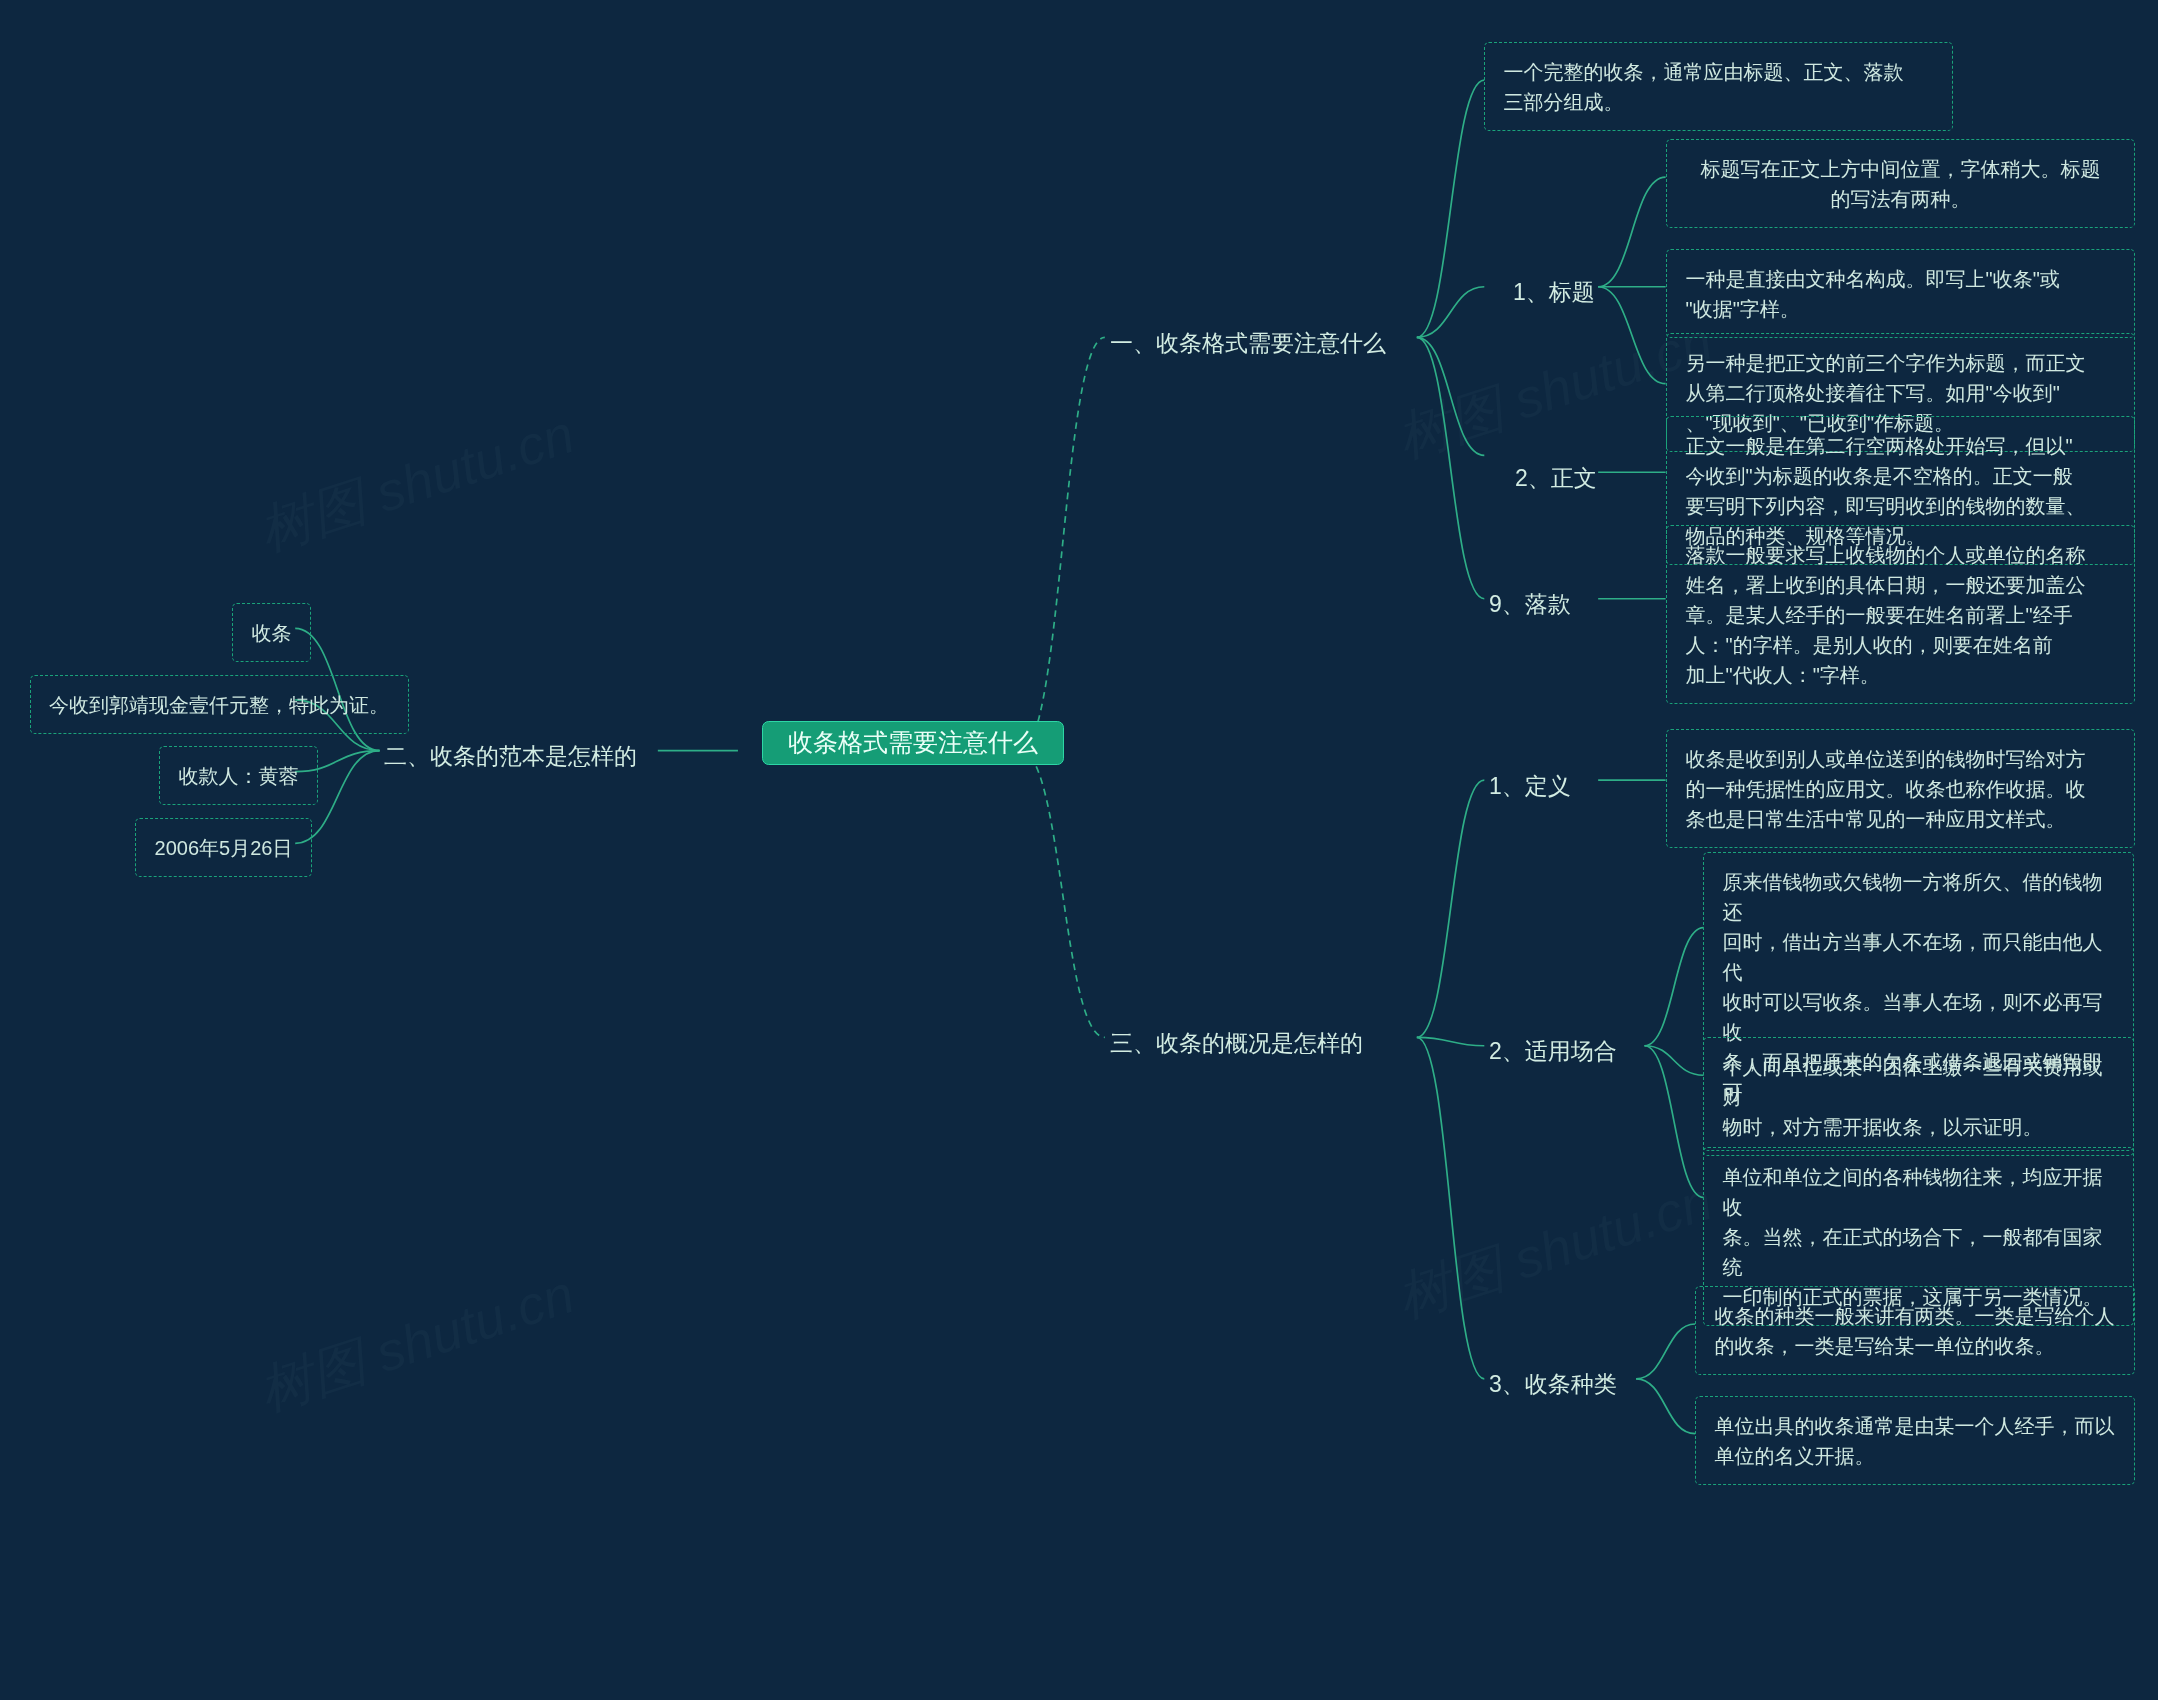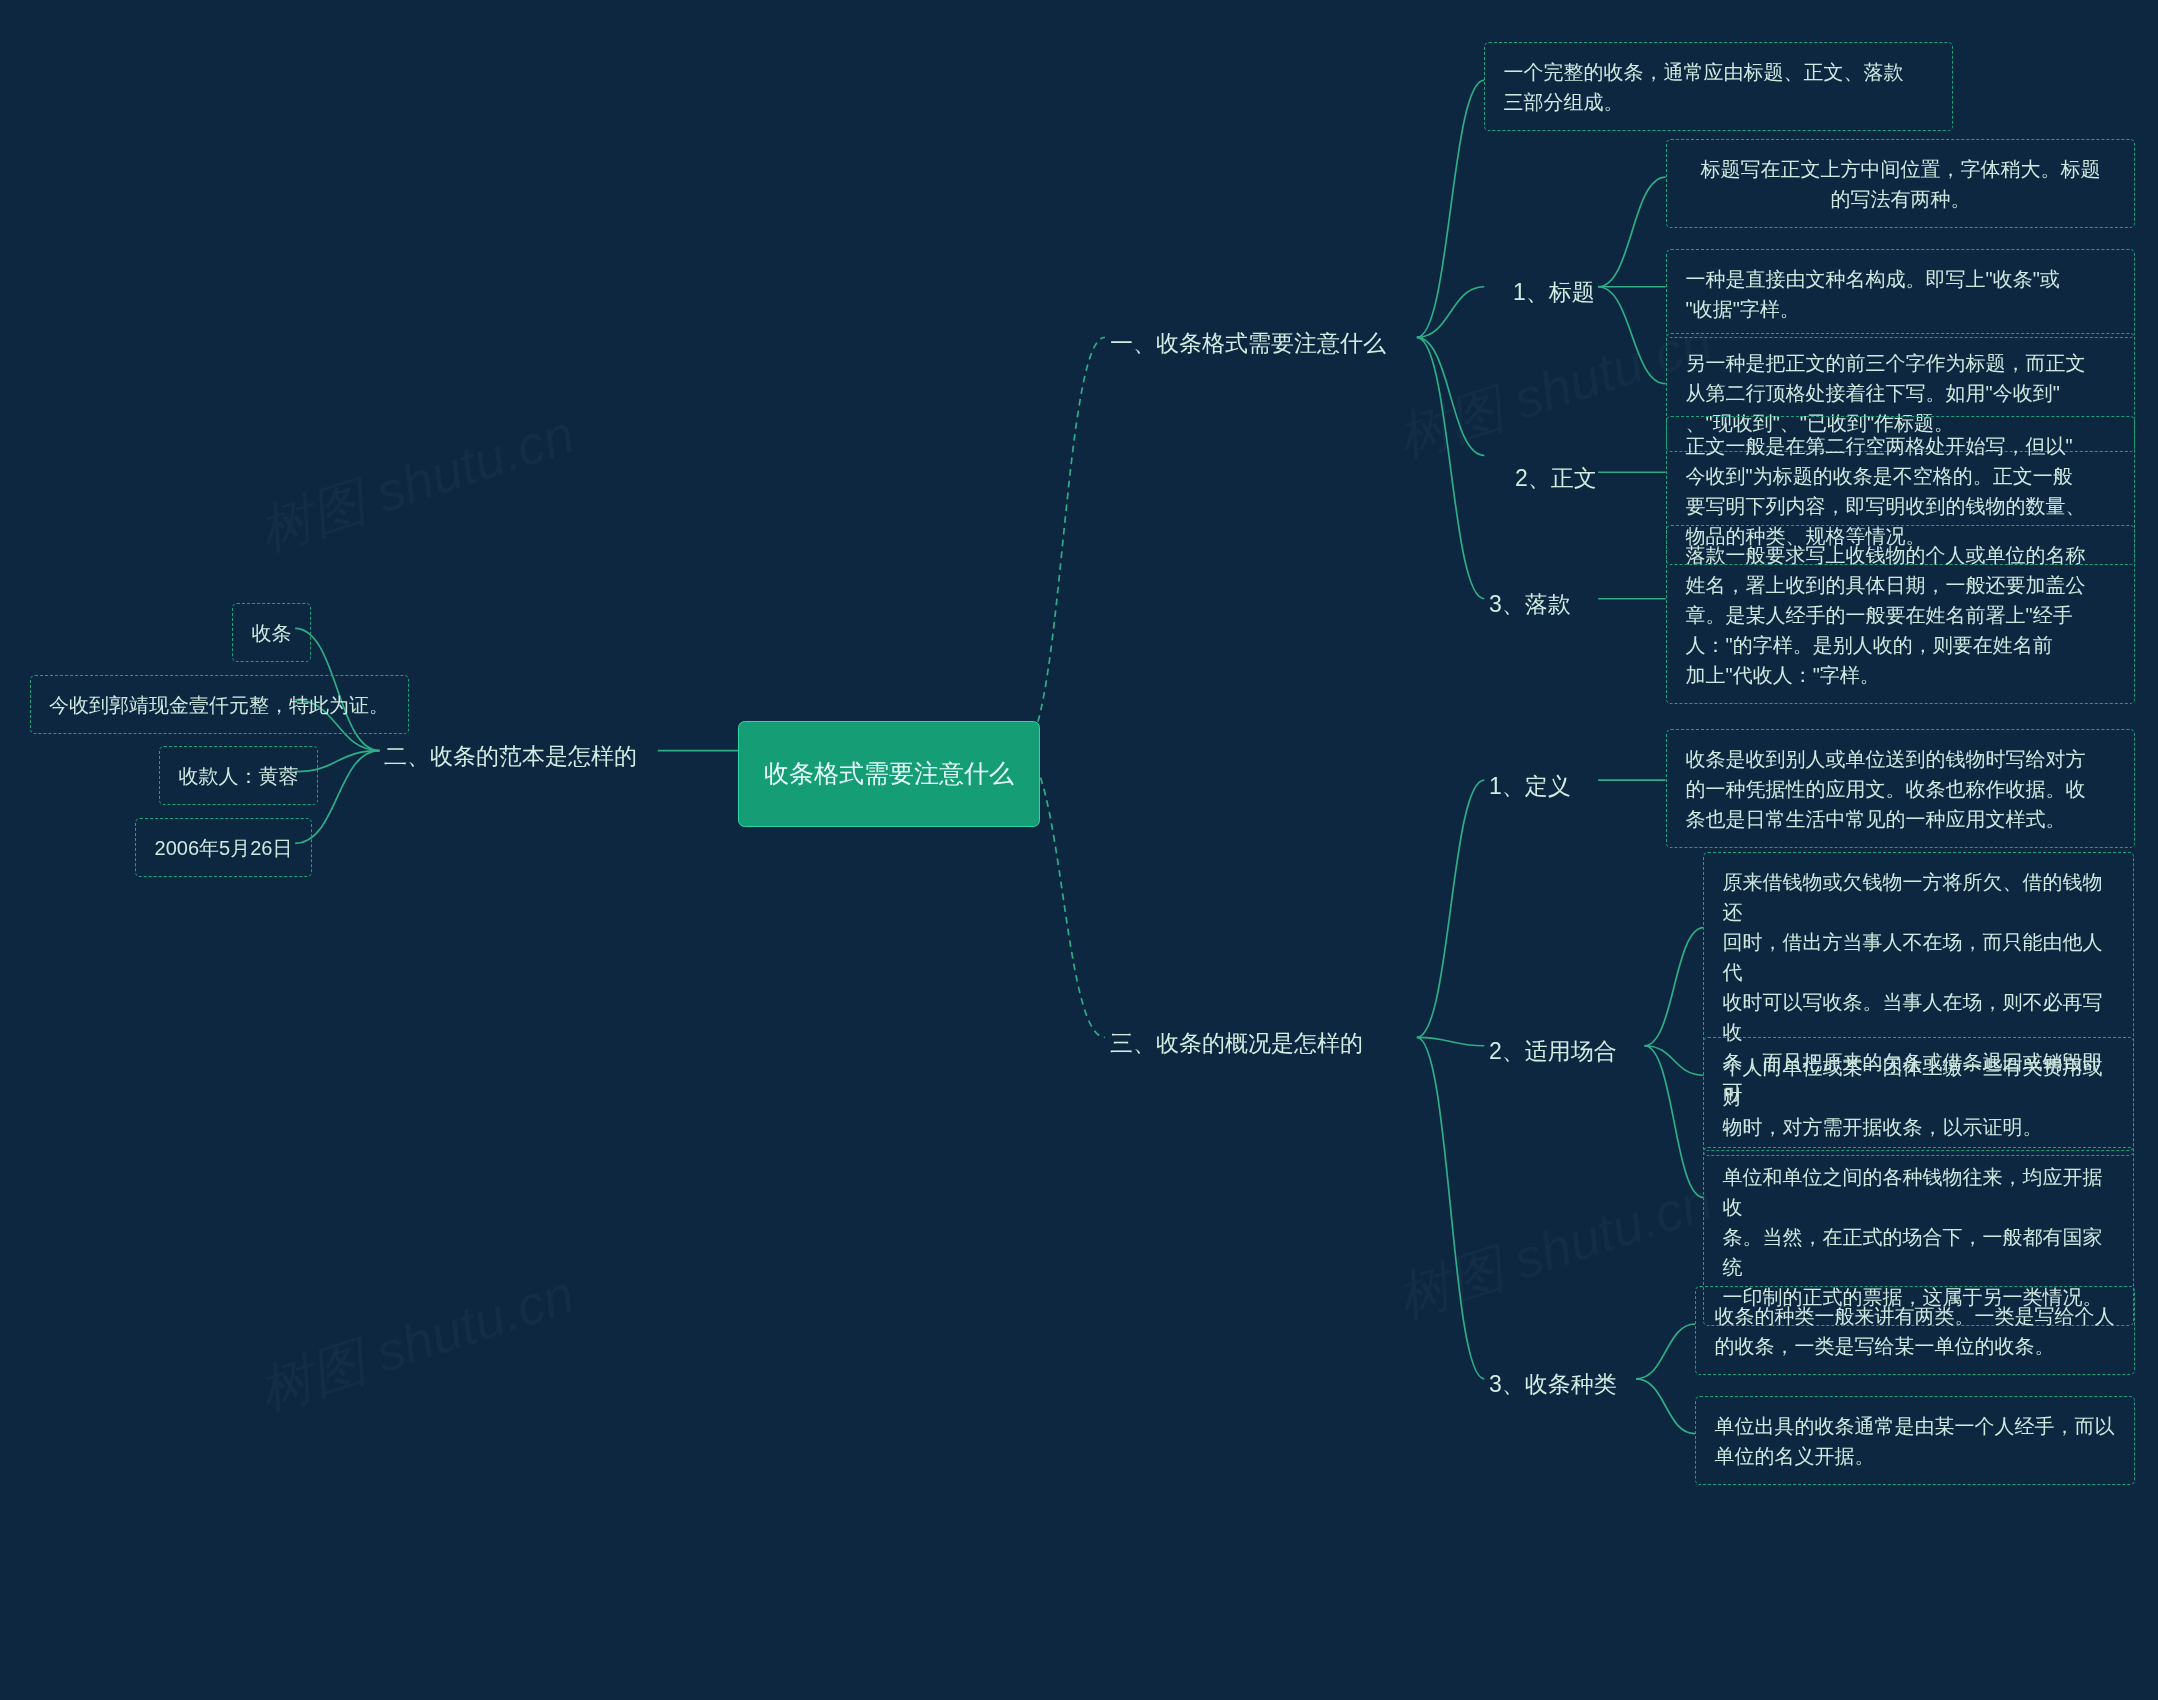--- a/index.html
+++ b/index.html
@@ -35,22 +35,23 @@
     word-break: break-all;
     color: #cfe8e0;
   }
   .node.root {
     background: #159d76;
     border: 1.7px solid #2dd6a5;
     border-style: solid;
     color: #eafff7;
     font-size: 25px;
     font-weight: 500;
-    padding: 33px 25px;
+    padding: 2px 25px;
     border-radius: 6.7px;
+    margin-left: 24px;
   }
   .node.plain {
     border: none;
     background: none;
     color: #d2ece2;
     font-size: 23px;
     padding: 6.7px 5px;
   }
   .node.leaf {
     max-width: none;
@@ -139,21 +140,21 @@
   <div class="node leaf" style="left:1666px; top:333px; width:430px;">另一种是把正文的前三个字作为标题，而正文
 从第二行顶格处接着往下写。如用"今收到"
 、"现收到"、"已收到"作标题。</div>
 
   <div class="node plain" style="left:1484px; top:454px;margin-left:26px;">2、正文</div>
   <div class="node leaf" style="left:1666px; top:416px; width:430px;">正文一般是在第二行空两格处开始写，但以"
 今收到"为标题的收条是不空格的。正文一般
 要写明下列内容，即写明收到的钱物的数量、
 物品的种类、规格等情况。</div>
 
-  <div class="node plain" style="left:1484px; top:580px;">3、落款</div>
+  <div class="node plain" style="left:1484px; top:580px;">9、落款</div>
   <div class="node leaf" style="left:1666px; top:525px; width:430px;">落款一般要求写上收钱物的个人或单位的名称
 姓名，署上收到的具体日期，一般还要加盖公
 章。是某人经手的一般要在姓名前署上"经手
 人："的字样。是别人收的，则要在姓名前
 加上"代收人："字样。</div>
 
   <div class="node plain" style="left:379px; top:732px;">二、收条的范本是怎样的</div>
   <div class="node leaf" style="left:232px; top:603px;">收条</div>
   <div class="node leaf" style="left:29.5px; top:675px;">今收到郭靖现金壹仟元整，特此为证。</div>
   <div class="node leaf" style="left:159px; top:746px;">收款人：黄蓉</div>

